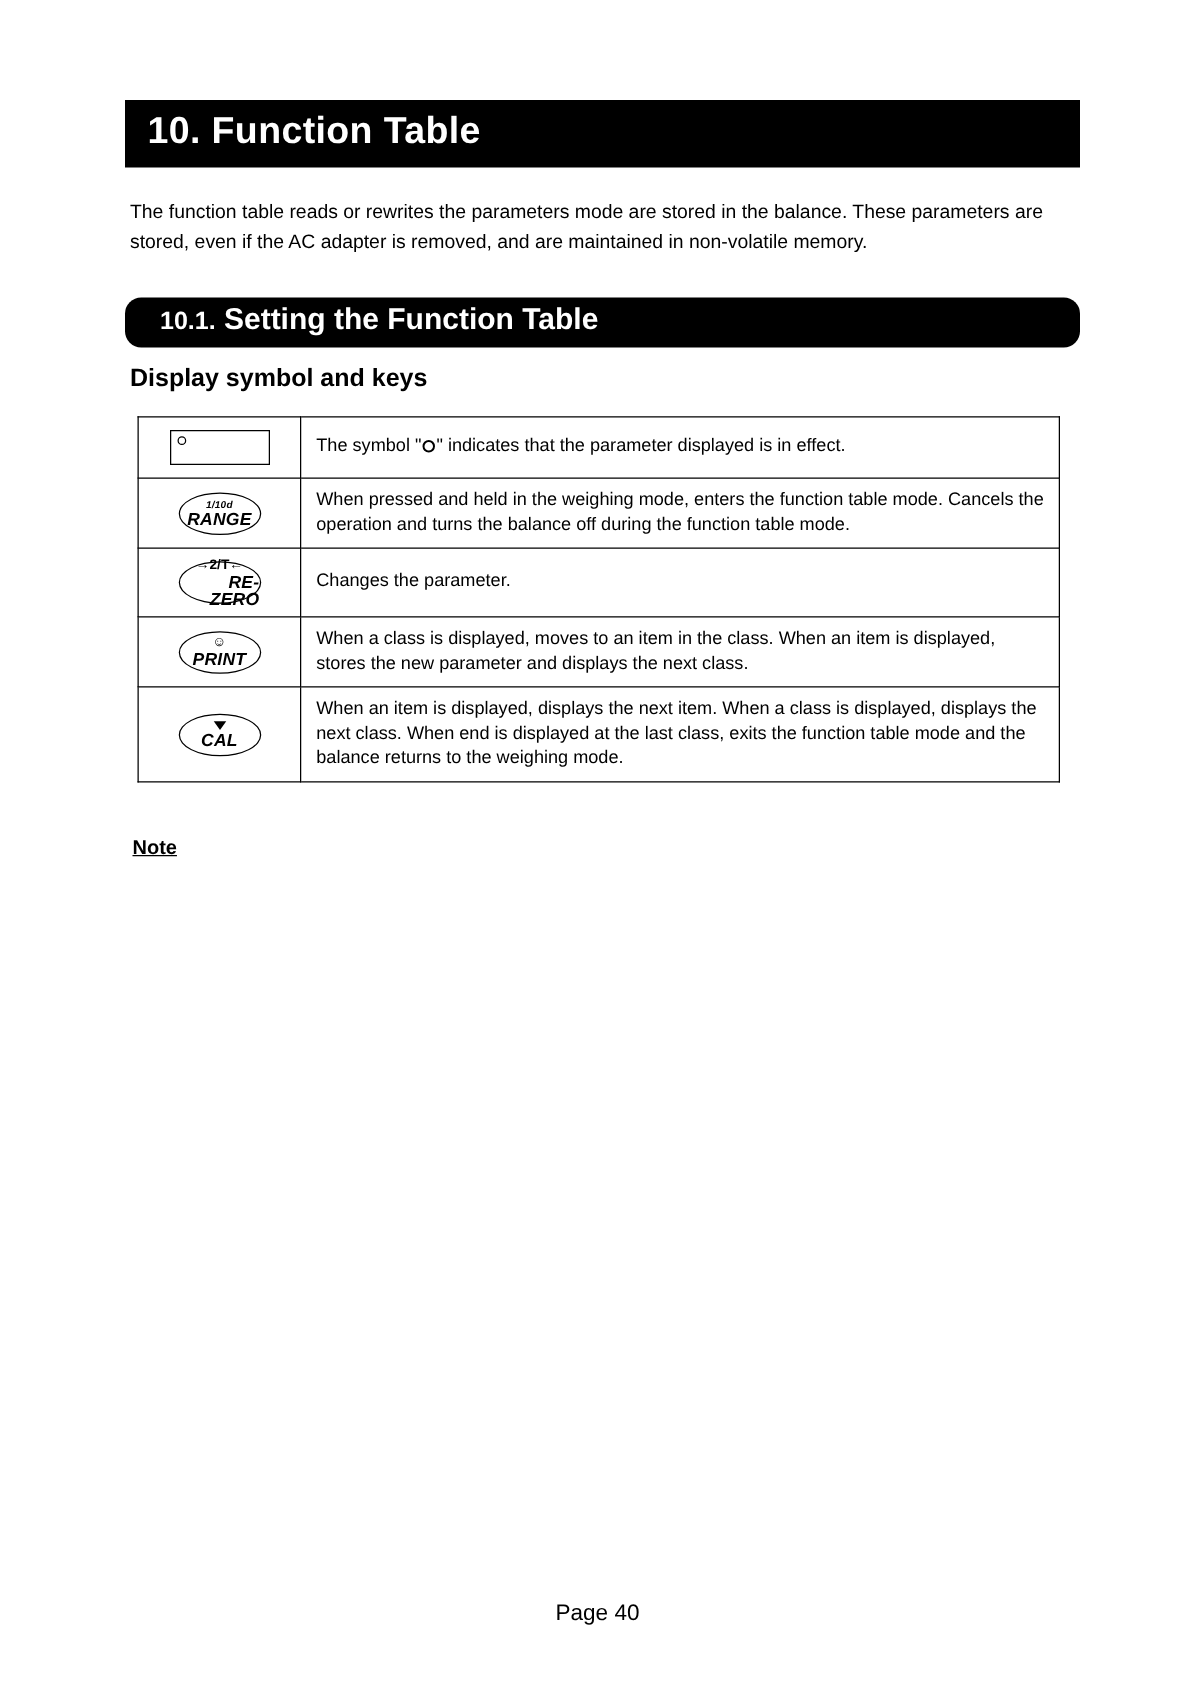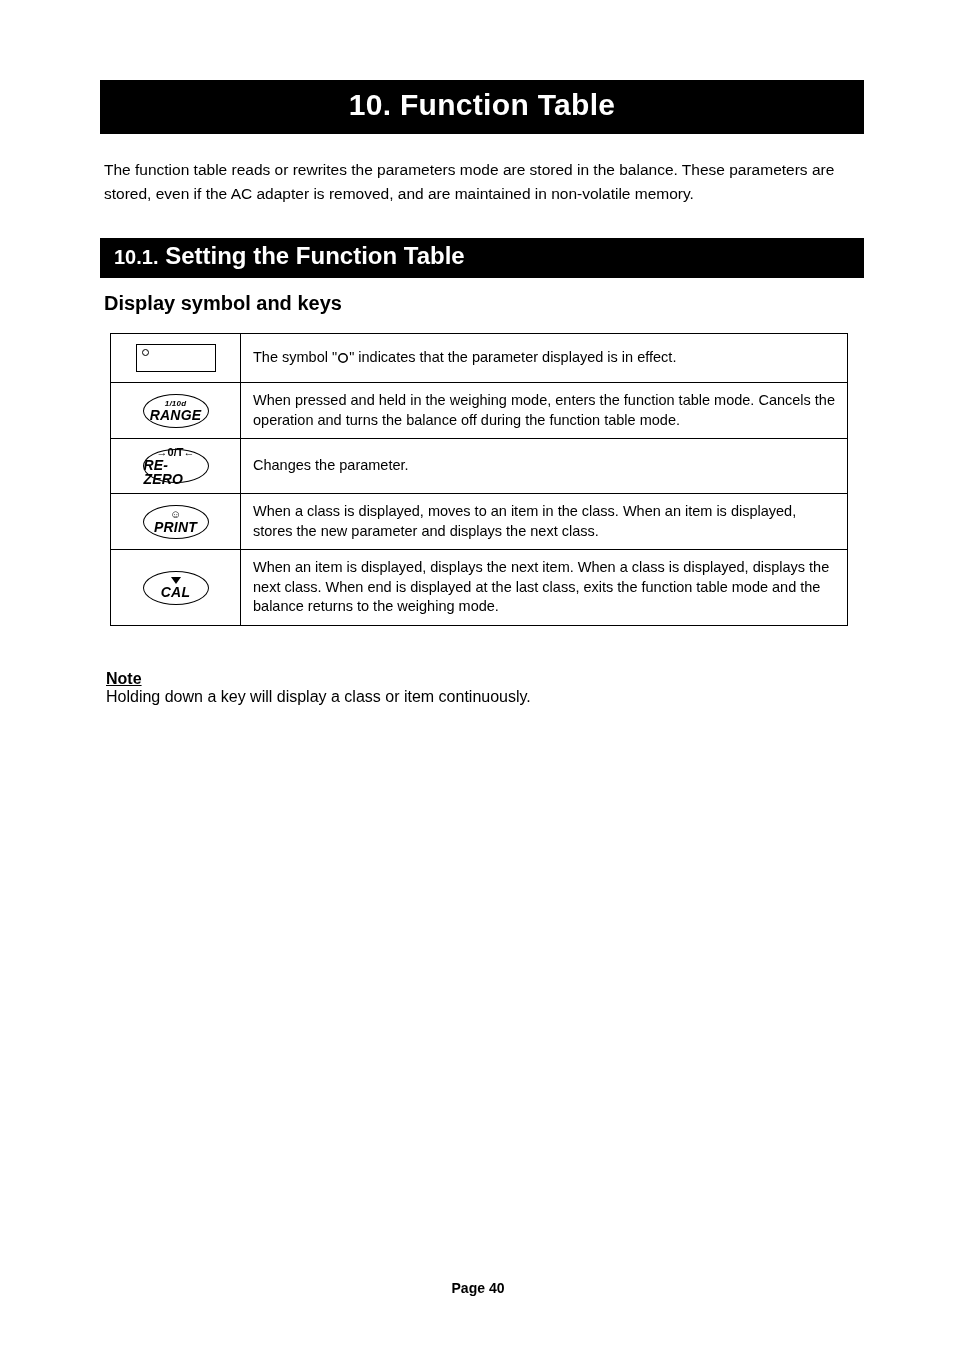--- a/index.html
+++ b/index.html
@@ -1,40 +1,40 @@
 <!DOCTYPE html>
 <html><head>
 <meta charset="utf-8">
 <style>
   * { box-sizing: border-box; margin: 0; padding: 0; }
   html, body { width: 954px; height: 1350px; background: #fff; font-family: "Segoe UI", Tahoma, Arial, sans-serif; color: #000; }
   .page { padding: 80px 90px 40px 100px; }
-  .chap-bar { background: #000; color: #fff; padding: 8px 18px 12px; font-size: 30px; font-weight: 600; letter-spacing: .3px; text-align: center; }
+  .chap-bar { background: #000; color: #fff; padding: 8px 18px 12px; font-size: 30px; font-weight: 600; letter-spacing: .3px; }
   .chap-bar .num { font-weight: 700; }
   .body-between { padding: 24px 4px 10px 4px; font-size: 15.5px; line-height: 1.55; }
   .body-between p { margin-bottom: 14px; }
-  .sec-bar { background: #000; color: #fff; padding: 4px 14px 8px; font-size: 24px; font-weight: 600; margin-top: 8px; }
+  .sec-bar { background: #000; color: #fff; padding: 4px 28px 8px; font-size: 24px; font-weight: 600; margin-top: 8px; border-radius: 13px; }
   .sec-bar .secnum { font-size: 20px; font-weight: 700; }
   .subhead { font-size: 20px; font-weight: 700; padding: 14px 4px 12px; }
   table.keys { width: 738px; border-collapse: collapse; margin-top: 6px; margin-left: 10px; }
   table.keys td { border: 1px solid #000; vertical-align: middle; }
-  table.keys td.sym { width: 130px; text-align: left; padding: 10px 4px; }
+  table.keys td.sym { width: 130px; text-align: right; padding: 10px 4px; }
   table.keys td.desc { padding: 8px 12px; font-size: 14.5px; line-height: 1.35; }
   
   .disp-box { width: 80px; height: 28px; border: 1px solid #000; position: relative; margin: 0 auto; }
   .disp-box::before { content: ""; position: absolute; left: 5px; top: 4px; width: 5px; height: 5px; border: 1.4px solid #000; border-radius: 50%; }
   
   .keybtn { width: 66px; height: 34px; border: 1.4px solid #000; border-radius: 50%/50%; margin: 0 auto; display: flex; flex-direction: column; align-items: center; justify-content: center; line-height: 1; }
   .keybtn .line1 { font-size: 8px; font-weight: 700; font-style: italic; letter-spacing: .2px; }
   .keybtn .line2 { font-size: 14px; font-weight: 800; font-style: italic; letter-spacing: .2px; }
   .keybtn .glyph { font-size: 11px; font-weight: 700; line-height: 1; }
   .keybtn .tri { width: 0; height: 0; border-left: 5px solid transparent; border-right: 5px solid transparent; border-top: 7px solid #000; margin-bottom: 1px; }
   .note { padding: 44px 4px 0 6px; font-size: 16px; }
   .note .lbl { font-weight: 700; text-decoration: underline; }
-  .footer { position: absolute; left: 2px; right: 0; top: 1280px; text-align: center; font-size: 14px; font-weight: bold; }
+  .footer { position: absolute; left: 2px; right: 0; top: 1280px; text-align: center; font-size: 18px; }
   .circle-inline { display:inline-block; vertical-align:-2px; }
 </style>
 </head>
 <body>
 
 <div class="page">
   <div class="chap-bar">
     <span class="num">10.</span>
     <span>Function Table</span>
   </div>
@@ -65,21 +65,21 @@
             <div class="keybtn">
         <span class="line1">1/10d</span>
         <span class="line2">RANGE</span>
       </div>
           </td>
       <td class="desc">When pressed and held in the weighing mode, enters the function table mode. Cancels the operation and turns the balance off during the function table mode.</td>
     </tr>
     <tr>
       <td class="sym">
             <div class="keybtn">
-        <span class="glyph">→0/T←</span>
+        <span class="glyph">→2/T←</span>
         <span class="line2">RE-ZERO</span>
       </div>
           </td>
       <td class="desc">Changes the parameter.</td>
     </tr>
     <tr>
       <td class="sym">
             <div class="keybtn">
         <span class="glyph">☺</span>
         <span class="line2">PRINT</span>
@@ -94,17 +94,16 @@
         <span class="line2">CAL</span>
       </div>
           </td>
       <td class="desc">When an item is displayed, displays the next item. When a class is displayed, displays the next class. When end is displayed at the last class, exits the function table mode and the balance returns to the weighing mode.</td>
     </tr>
   </tbody>
     </table>
 
   <div class="note">
     <div class="lbl">Note</div>
-    <div>Holding down a key will display a class or item continuously.</div>
   </div>
 </div>
 
 <div class="footer">Page 40</div>
 
 </body></html>

